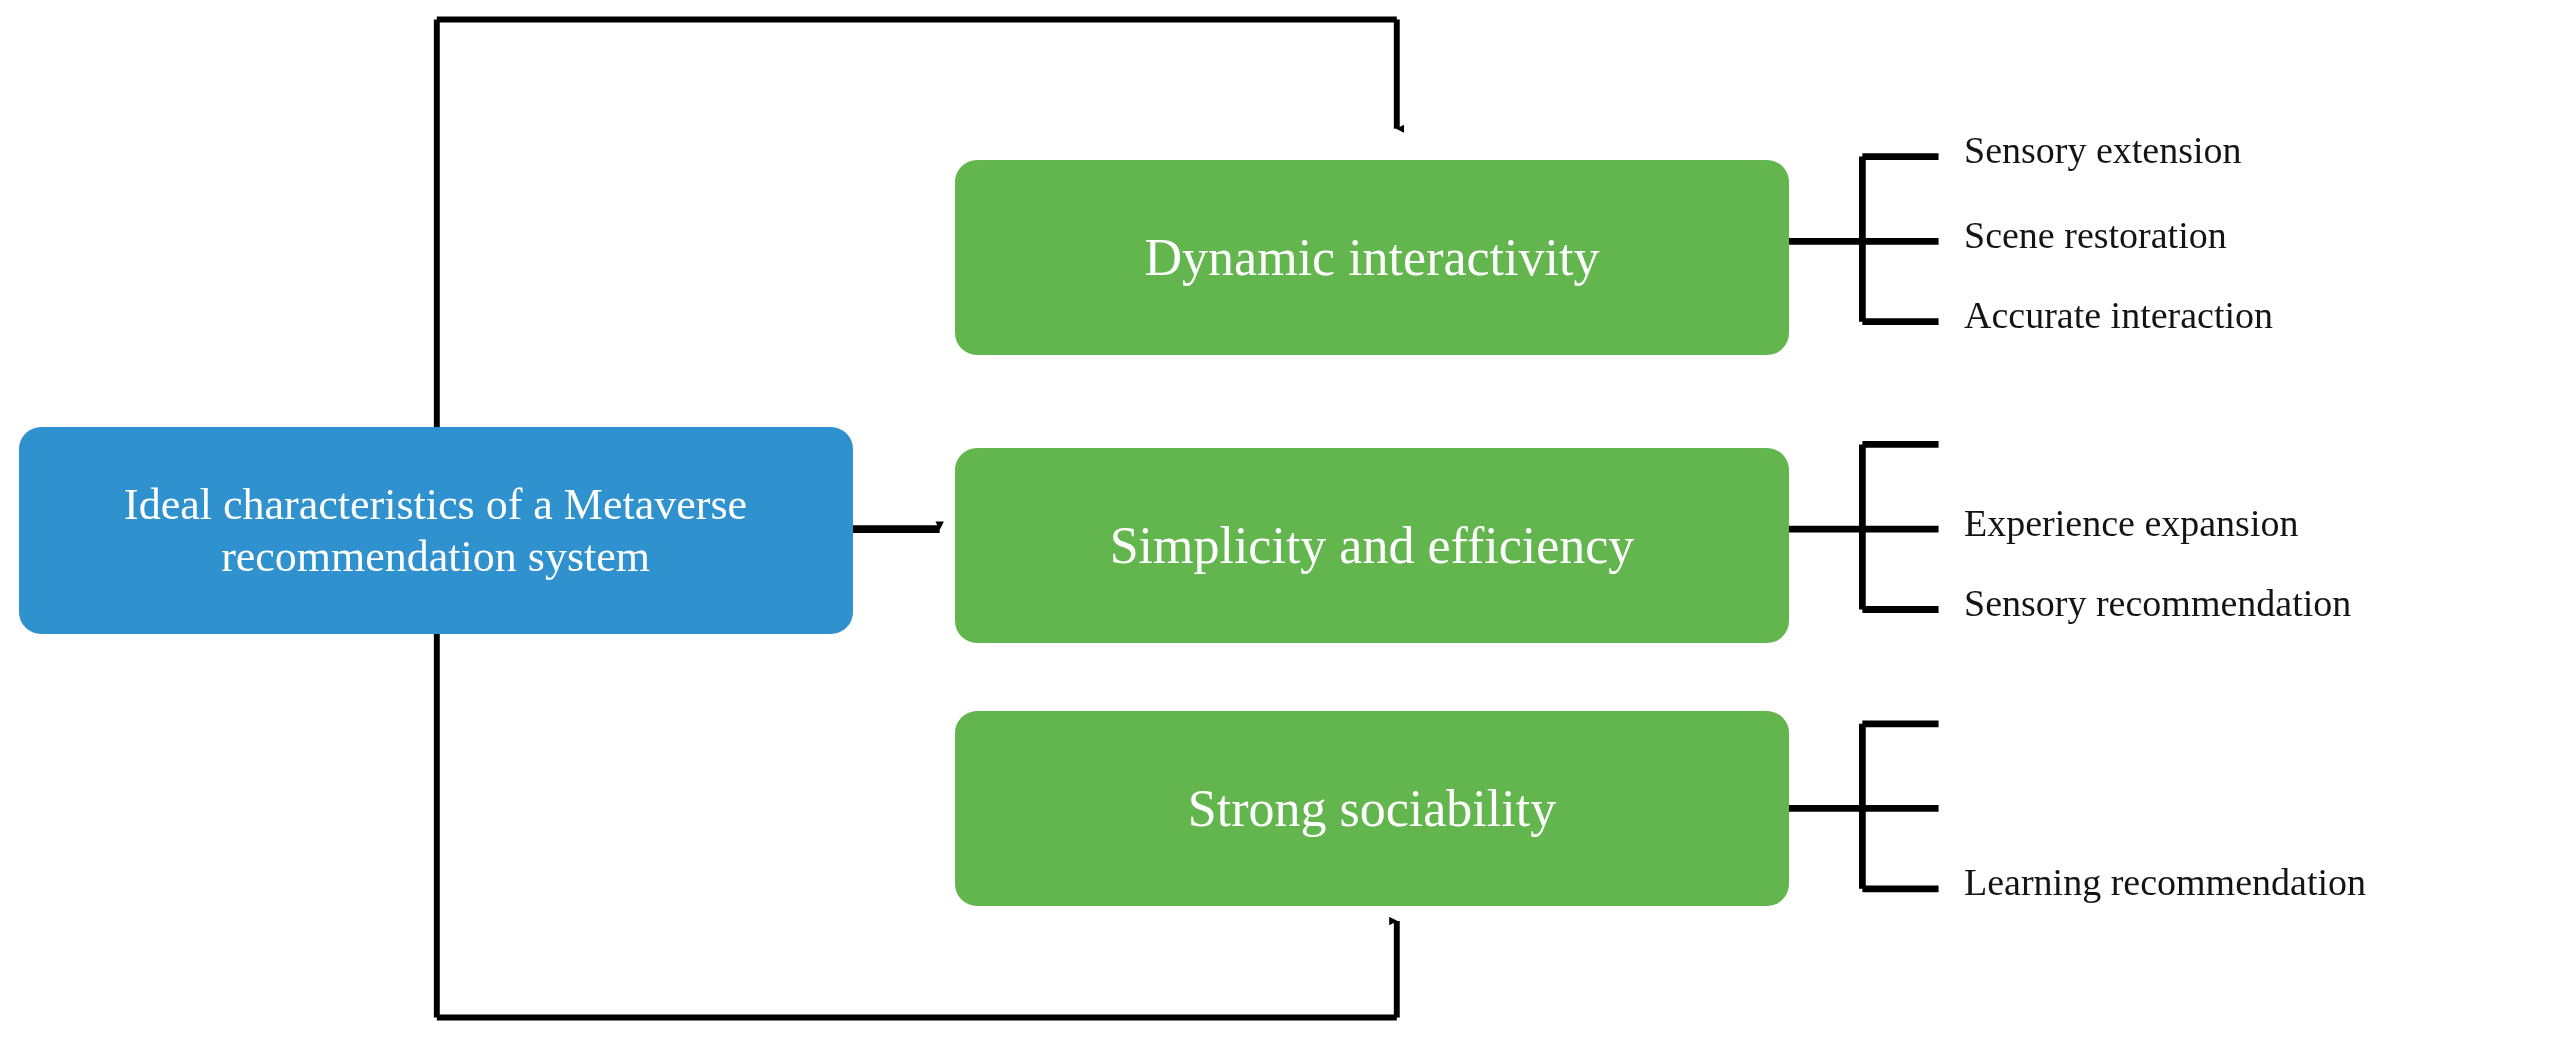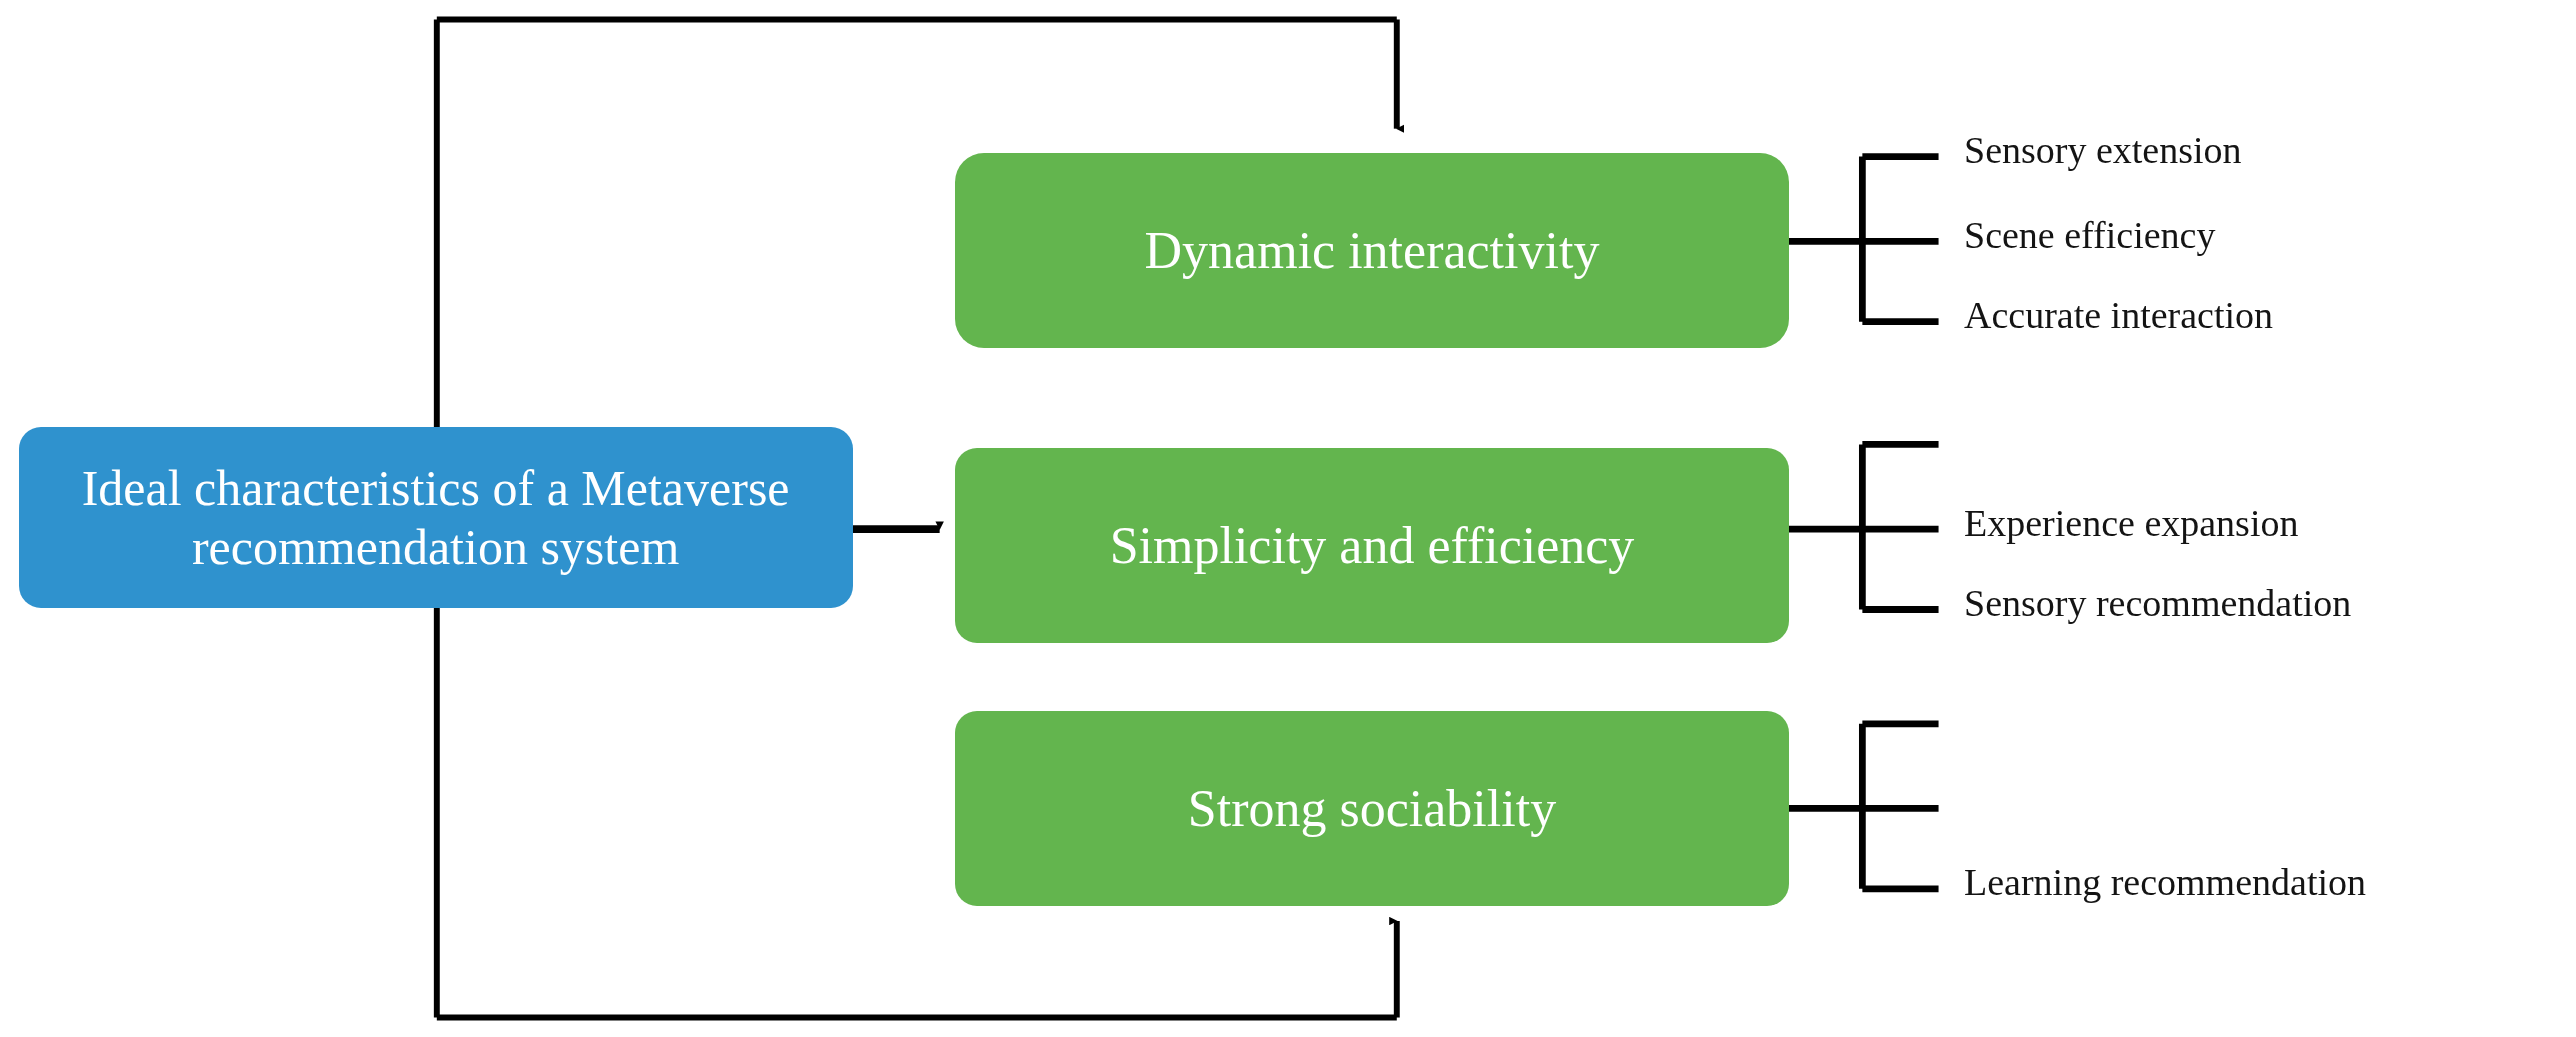--- a/index.html
+++ b/index.html
@@ -37,33 +37,33 @@
     border-radius: 22px;
     box-sizing: border-box;
     line-height: 1.18;
     z-index: 5;
   }
   .node.root {
     background: #2F92CE;
     left: 18.6px;
     top: 427px;
     width: 834px;
-    height: 181px;
-    font-size: 50px;
+    height: 207px;
+    font-size: 44px;
     padding: 0 15.2px;
     align-items: center;
   }
   .node.branch {
     background: #63B54E;
     left: 955px;
     width: 834px;
     height: 195px;
     font-size: 52px;
   }
-  .node.branch.b0 { top: 153px; border-radius: 29px; }
+  .node.branch.b0 { top: 160px; }
   .node.branch.b1 { top: 432px; margin-top: 16px; }
   .node.branch.b2 { top: 711px; }
 
   
   .leaf {
     position: absolute;
     left: 1964px;
     color: #141414;
     font-size: 38px;
     white-space: nowrap;
@@ -143,21 +143,21 @@
     <span>Dynamic interactivity</span>
   </div>
   <div class="node branch b1">
     <span>Simplicity and efficiency</span>
   </div>
   <div class="node branch b2">
     <span>Strong sociability</span>
   </div>
 
   <div class="leaf" style="top:131px">Sensory extension</div>
-  <div class="leaf" style="top:216px">Scene efficiency</div>
+  <div class="leaf" style="top:216px">Scene restoration</div>
   <div class="leaf" style="top:296px">Accurate interaction</div>
 
   <div class="leaf" style="top:504px">Experience expansion</div>
   <div class="leaf" style="top:584px">Sensory recommendation</div>
 
   <div class="leaf" style="top:863px">Learning recommendation</div>
 
 </div>
 
 

